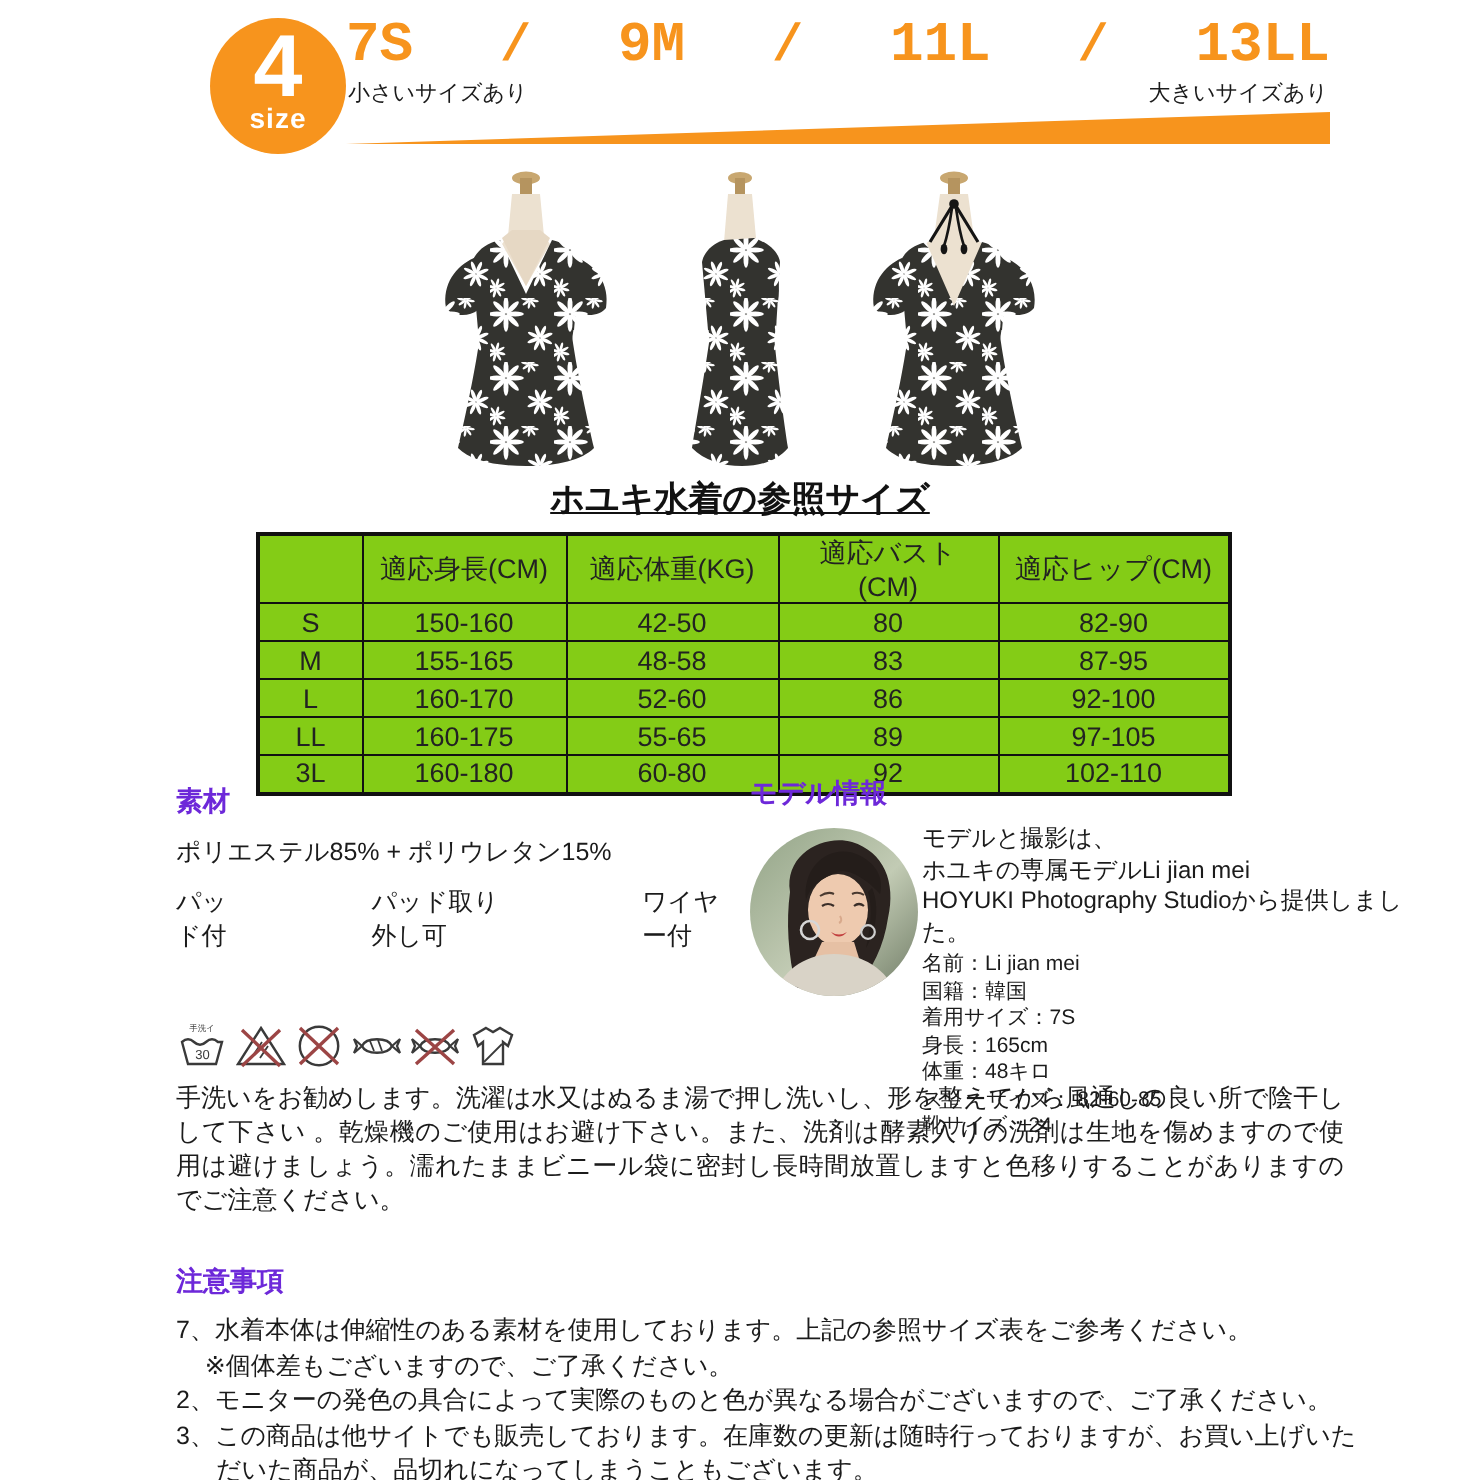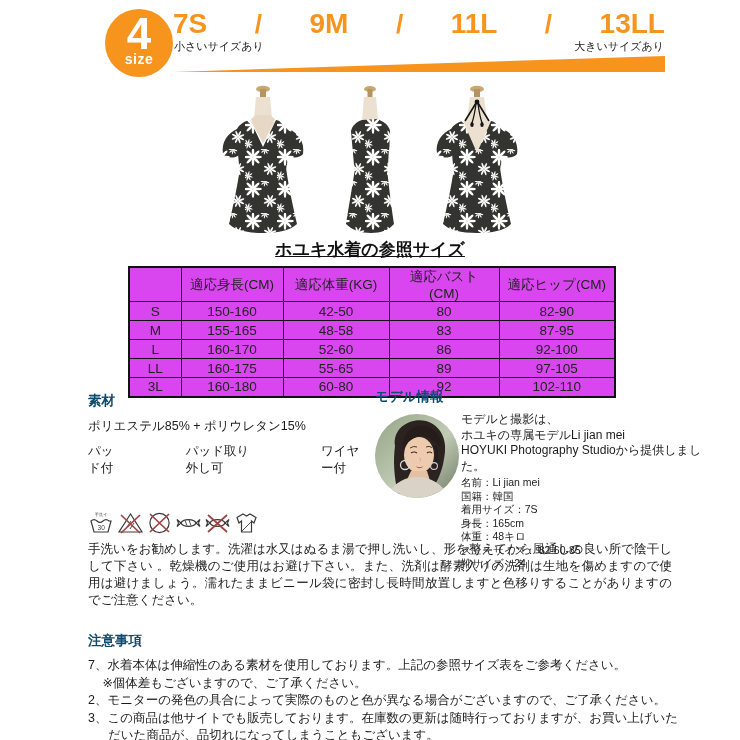--- a/index.html
+++ b/index.html
@@ -7,46 +7,46 @@
   body { font-family:"Liberation Sans","DejaVu Sans",sans-serif; color:#1b1b1b; }
   .page { position:relative; width:740px; height:740px; background:#fff; overflow:hidden; }
 
   
   .size-badge { position:absolute; left:105px; top:9px; width:68px; height:68px;
     border-radius:50%; background:#F7941D; color:#fff; text-align:center; }
   .size-badge .num { font-size:44px; font-weight:bold; line-height:44px; margin-top:3px; }
   .size-badge .lbl { font-size:14px; font-weight:bold; line-height:14px; margin-top:-4px; letter-spacing:0.5px; }
 
   .sizes-row { position:absolute; left:173px; top:8px; width:492px; display:flex;
-    justify-content:space-between; align-items:flex-end; color:#F7941D;
-    font-size:28px; font-weight:bold; }
+    justify-content:space-between; align-items:flex-start; color:#F7941D;
+    font-size:28px; font-weight:bold;font-family:Liberation Mono, monospace; }
   .sizes-row .sep { font-size:26px; }
   .size-notes { position:absolute; left:174px; top:39px; width:490px; display:flex;
     justify-content:space-between; font-size:11px; color:#1a1a1a; }
   .wedge { position:absolute; left:173px; top:55px; }
 
   
   .product-row { position:absolute; left:0; top:85px; width:740px; height:150px; }
   .pview { position:absolute; top:0; height:150px; }
   .pview.front { left:213px; width:100px; }
   .pview.side  { left:333px; width:74px; }
   .pview.back  { left:427px; width:100px; }
 
   
   .table-title { position:absolute; left:0; top:238px; width:740px; text-align:center;
     font-size:17px; font-weight:bold; color:#111;text-decoration:underline; }
   table.sizes { position:absolute; left:128px; top:266px; border-collapse:collapse;
-    border:2px solid #111; background:#d946ef; }
+    border:2px solid #111; background:#84cc16; }
   table.sizes th, table.sizes td { border:1px solid #111; text-align:center;
     font-size:13.5px; font-weight:normal; color:#222; height:19px; padding:0 6px; }
   col.c0 { width:52px; } col.c1 { width:102px; } col.c2 { width:106px; }
   col.c3 { width:110px; } col.c4 { width:116px; }
 
   
-  .sec-head { font-size:13.5px; font-weight:bold; color:#0c4a6e; }
+  .sec-head { font-size:13.5px; font-weight:bold; color:#6d28d9; }
   .material { position:absolute; left:88px; top:392px; width:280px; }
   .material .comp { margin-top:8px; font-size:12.5px; }
   .material .feats { margin-top:8px; font-size:12.5px; display:flex; gap:60px; }
   .material .sheer { margin-top:8px; font-size:12.5px; }
 
   .model { position:absolute; left:375px; top:388px; width:330px; }
   .model-photo { position:absolute; left:0; top:26px; width:84px; height:84px;
     border-radius:50%; overflow:hidden; }
   .model-text { position:absolute; left:86px; top:24px; width:244px; }
   .model-text .intro div { font-size:12px; line-height:15.5px; }

